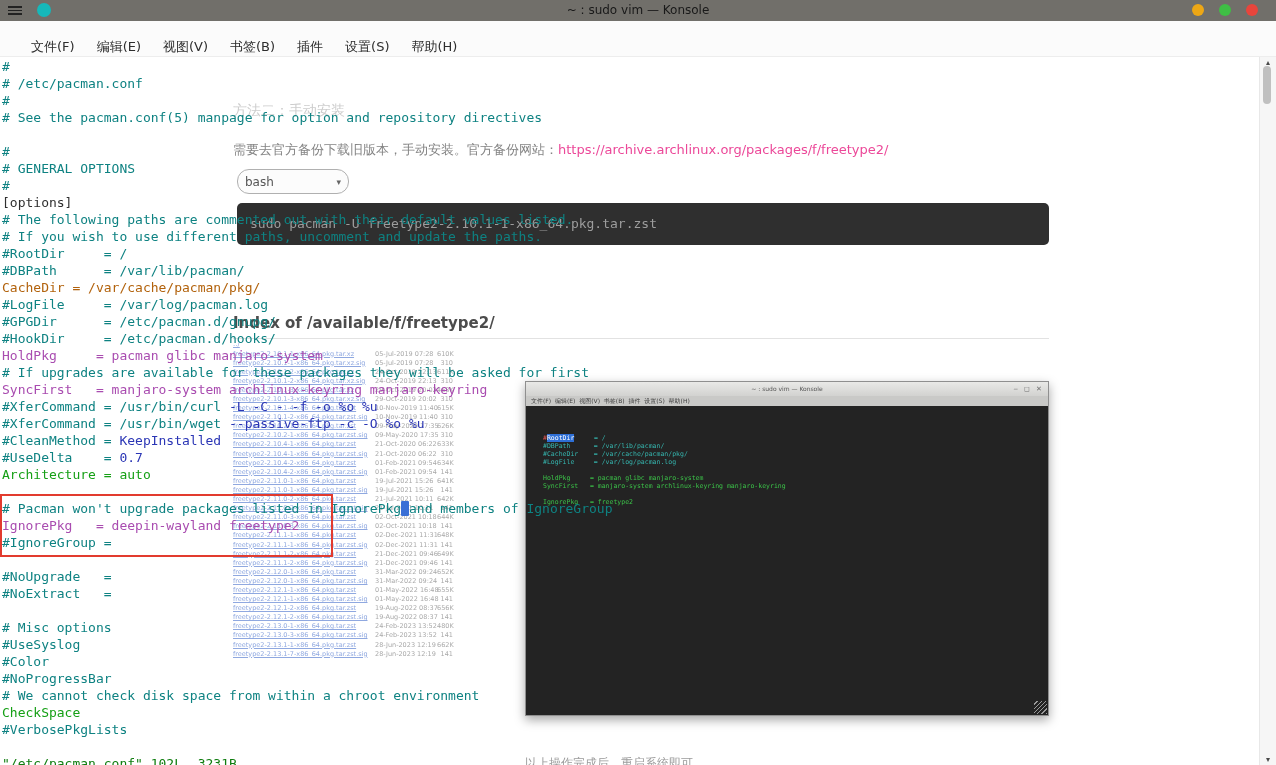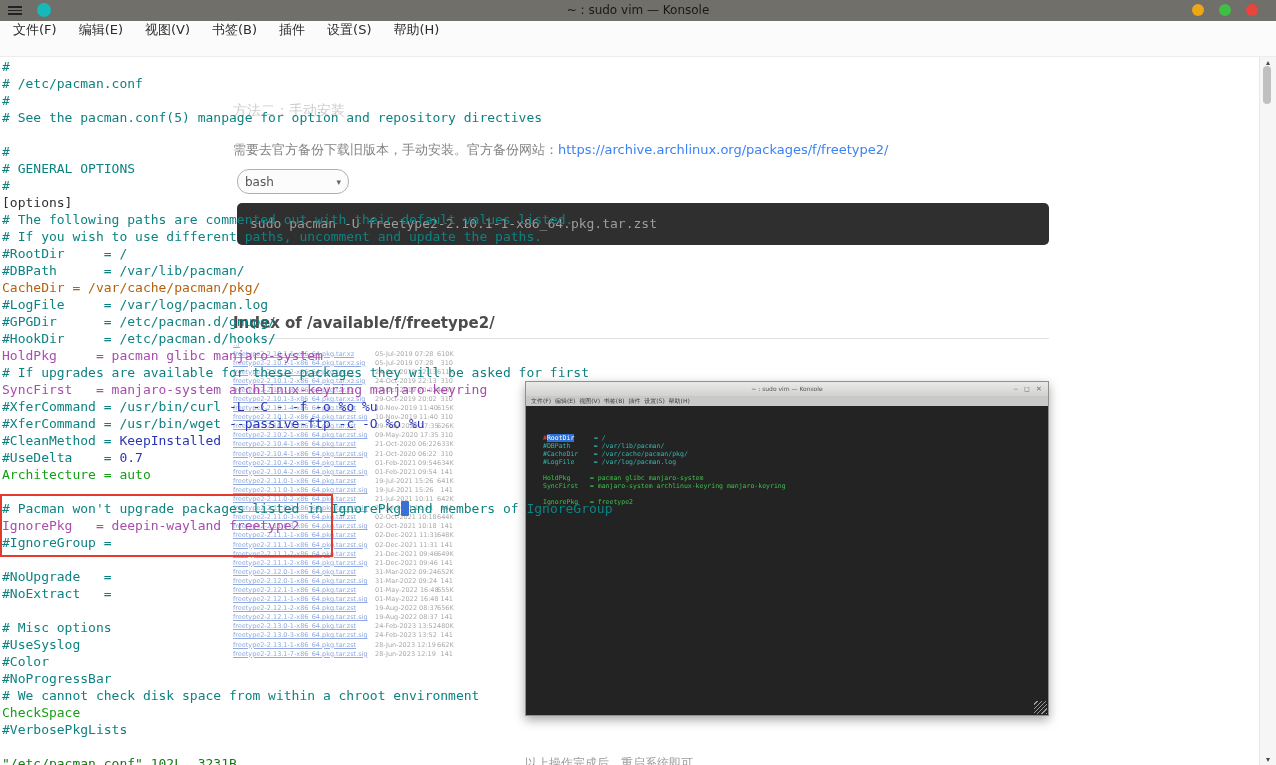--- a/index.html
+++ b/index.html
@@ -12,30 +12,30 @@
             font-size:12px;color:#191919;}
   .hamburger{position:absolute;left:8px;top:6px;width:14px;height:9px;}
   .hamburger i{display:block;height:1.5px;background:#222;margin-bottom:2px;}
   .app-dot{position:absolute;left:37px;top:3px;width:14px;height:14px;border-radius:50%;background:#16b8ba;}
   .tb-btns{position:absolute;right:18px;top:4px;display:flex;gap:15px;}
   .tb-btn{width:12px;height:12px;border-radius:50%;}
   .tb-min{background:#eda715;} .tb-max{background:#3fbf45;} .tb-close{background:#e8453c;}
 
   
   .menubar{position:absolute;top:21px;left:0;right:0;height:36px;background:#fbfbfb;z-index:6;
-           display:flex;align-items:flex-start;padding-left:2px;box-sizing:border-box;
+           display:flex;align-items:flex-end;padding-left:20px;box-sizing:border-box;
            border-bottom:1px solid #ededed;}
   .menu-item{padding:0 11px;font-size:13px;color:#2d2d2d;}
 
   
   .webpage{position:absolute;inset:0;background:#fff;z-index:1;}
   .webpage > *{position:absolute;}
   .faint-heading{left:233px;top:102px;font-size:14px;color:#cdcdcd;}
   .intro{left:233px;top:141px;font-size:13px;color:#848484;white-space:nowrap;}
-  .intro .lnk{color:#3b82f6;margin-top:28px;}
+  .intro .lnk{color:#ec4899;margin-top:28px;}
   .lang-select{left:237px;top:169px;width:112px;height:25px;border:1px solid #b0b0b0;border-radius:12px;
                background:#fcfcfc;font-size:12px;color:#555;display:flex;align-items:center;
                justify-content:space-between;padding:0 7px;box-sizing:border-box;}
   .lang-select .chev{font-size:9px;color:#666;}
   .codeblock{left:237px;top:203px;width:812px;height:42px;background:#2f2f2f;border-radius:5px;
              color:#9d9d9d;font:13px/17px "DejaVu Sans Mono","Liberation Mono",monospace;
              padding:12px 0 0 13px;box-sizing:border-box;white-space:pre;}
   .index-heading{left:233px;top:314px;font-size:15px;font-weight:bold;color:#4c4c4c;}
   .index-hr{left:233px;top:338px;width:816px;height:0;border-top:1px solid #e2e2e2;}
   .parent-link{left:233px;top:340px;font-size:7px;color:#8fa8e0;text-decoration:underline;}

